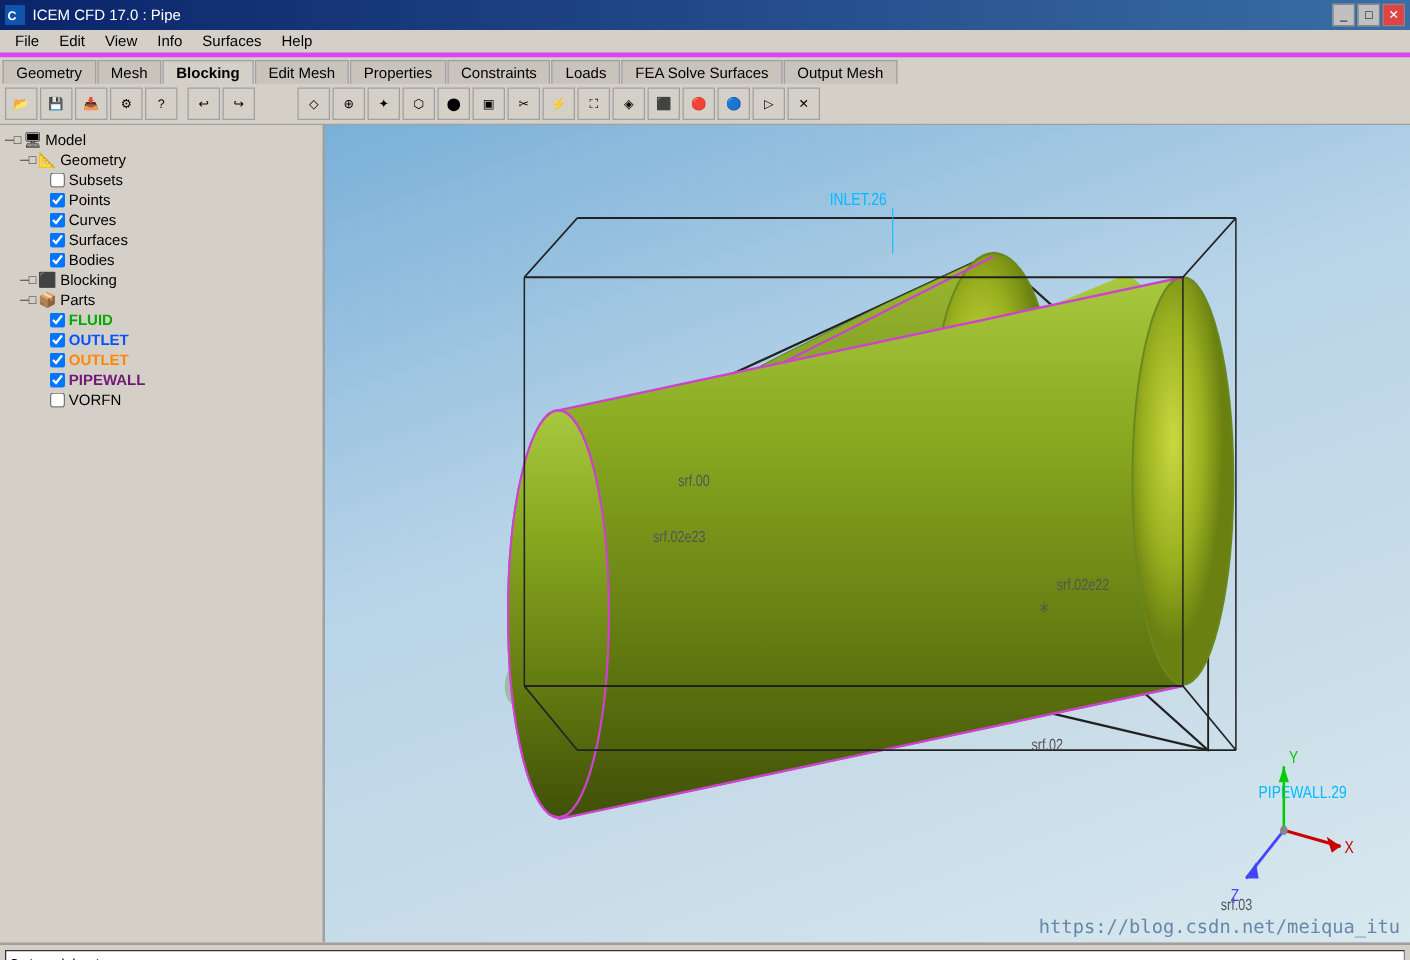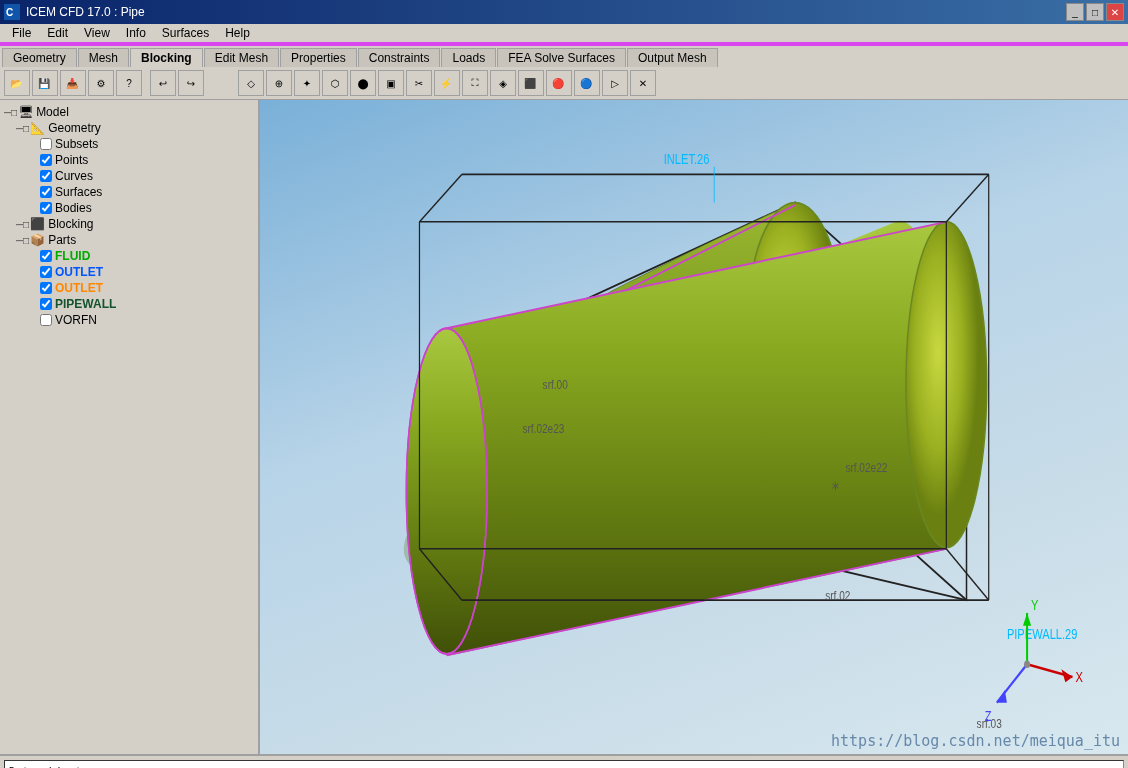--- a/index.html
+++ b/index.html
@@ -90,21 +90,21 @@
     .tree-indent-1 { padding-left: 16px; }
     .tree-indent-2 { padding-left: 40px; }
     .tree-expand { font-size: 10px; margin-right: 2px; color: #333; }
     .tree-icon { width: 14px; height: 14px; margin-right: 3px; display: inline-flex; align-items: center; justify-content: center; }
     .checkbox { width: 12px; height: 12px; margin-right: 3px; }
     .tree-label { font-size: 12px; }
     .color-cyan { color: #00cccc; font-weight: bold; }
     .color-green { color: #00aa00; font-weight: bold; }
     .color-blue { color: #0055ff; font-weight: bold; }
     .color-orange { color: #ff8800; font-weight: bold; }
-    .color-red { color: #14532d; font-weight: bold; }
+    .color-red { color: #701a75; font-weight: bold; }
 
     
     #viewport {
       flex: 1;
       background: linear-gradient(160deg, #7ab0d8 0%, #b8d4e8 40%, #c8dce8 70%, #d8e8ef 100%);
       position: relative;
       overflow: hidden;
     }
 
     

